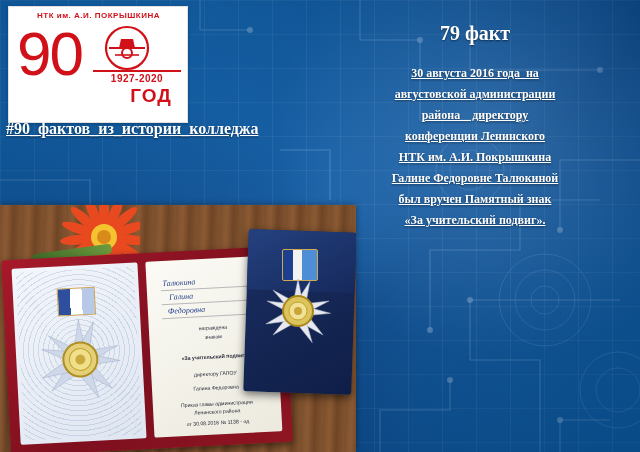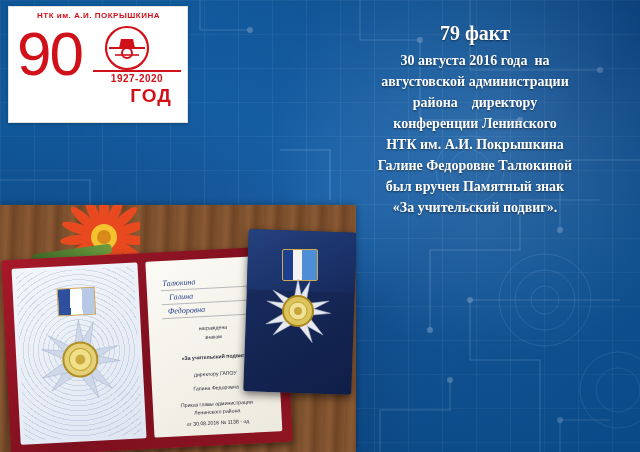--- a/index.html
+++ b/index.html
@@ -140,27 +140,28 @@
     left: 316px;
     top: 22px;
     width: 318px;
     text-align: center;
     color: #ffffff;
     text-shadow: 0 1px 2px rgba(0,0,0,0.5);
   }
   .fact-title {
     font-size: 20px;
     font-weight: bold;
-    margin-bottom: 5px;
+    margin-bottom: 18px;
   }
   .fact-line {
-    font-size: 14px;
+    font-size: 12px;
     font-weight: bold;
     line-height: 21px;
     white-space: pre;
+    text-decoration: underline;
   }
 
   
   .photo {
     position: absolute;
     left: 0;
     top: 205px;
     width: 356px;
     height: 247px;
     overflow: hidden;
@@ -376,20 +377,21 @@
       <path d="M8 23 L44 23" stroke="#d1111a" stroke-width="2"></path>
       <path d="M20 14 L32 14 L34 23 L18 23 Z" fill="#d1111a"></path>
       <circle cx="26" cy="28" r="5" fill="none" stroke="#d1111a" stroke-width="2"></circle>
       <path d="M14 30 L38 30" stroke="#d1111a" stroke-width="1.6"></path>
     </svg>
     <div class="logo-underline"></div>
     <div class="logo-years">1927-2020</div>
     <div class="logo-god">ГОД</div>
   </div>
 
+  <div class="hashtag">#90_фактов_из_истории_колледжа</div>
 
   <div class="fact-block">
     <div class="fact-title">79 факт</div>
     <div class="fact-line">30 августа 2016 года  на</div>
     <div class="fact-line">августовской администрации</div>
     <div class="fact-line">района    директору</div>
     <div class="fact-line">конференции Ленинского</div>
     <div class="fact-line">НТК им. А.И. Покрышкина</div>
     <div class="fact-line">Галине Федоровне Талюкиной</div>
     <div class="fact-line">был вручен Памятный знак</div>

